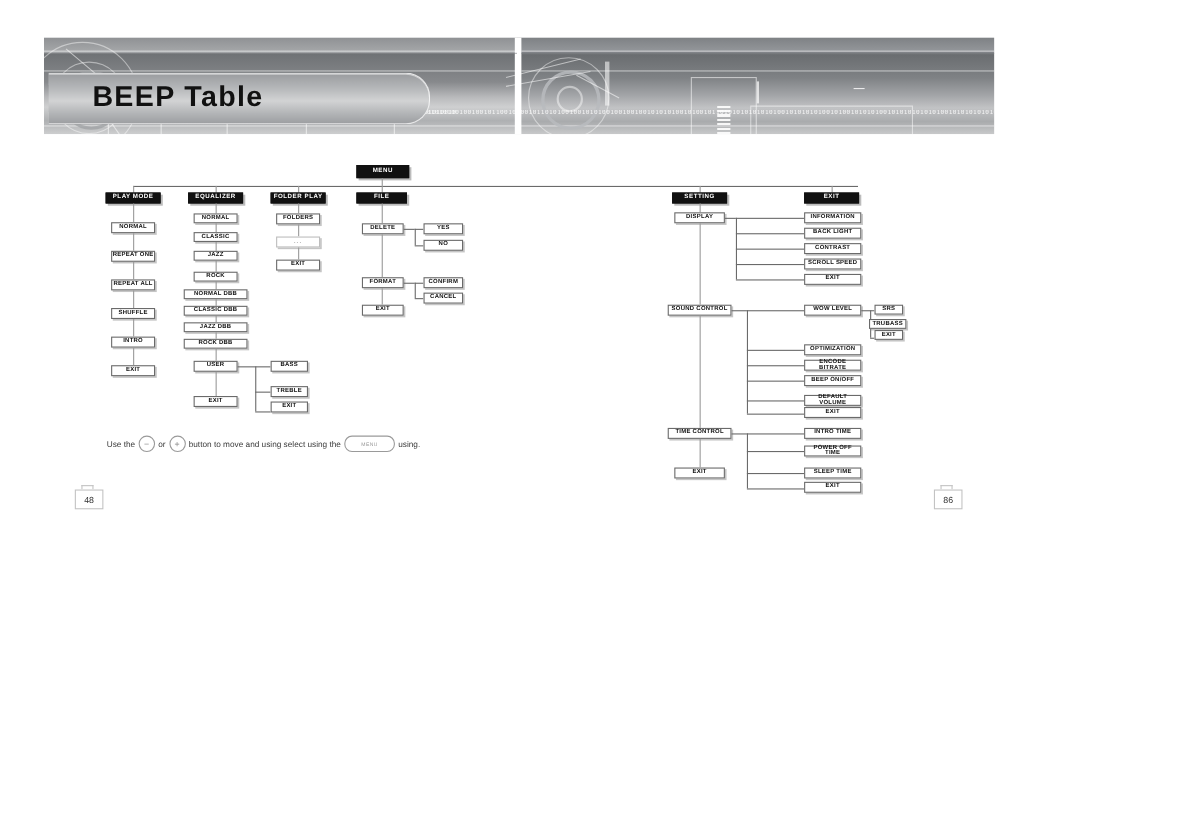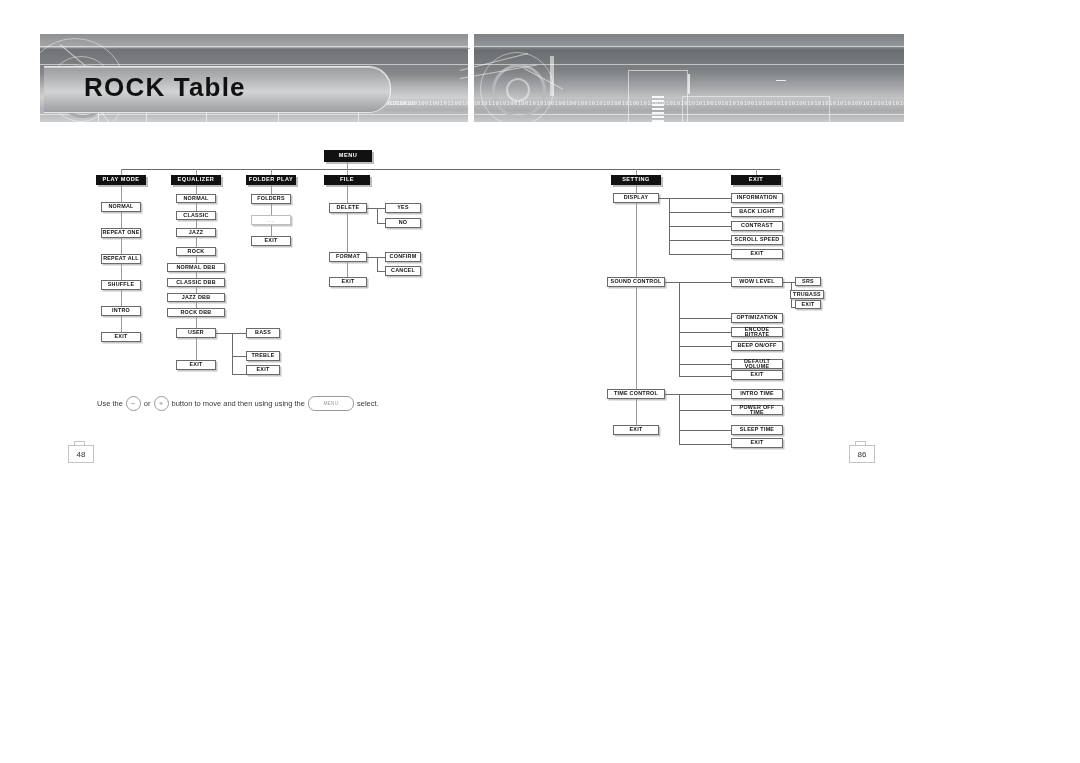--- a/index.html
+++ b/index.html
@@ -113,21 +113,21 @@
   <div class="binary" style="left:596px;top:66px;width:268px;">010110101010101010100101010101001010010101010010101010101010010101010101001010010101010100101010101001010101010</div>
 
   <div style="position:absolute;left:58px;top:72px;width:1px;height:16px;background:rgba(255,255,255,.6);"></div>
   <div style="position:absolute;left:106px;top:72px;width:1px;height:16px;background:rgba(255,255,255,.6);"></div>
   <div style="position:absolute;left:166px;top:72px;width:1px;height:16px;background:rgba(255,255,255,.6);"></div>
   <div style="position:absolute;left:238px;top:72px;width:1px;height:16px;background:rgba(255,255,255,.6);"></div>
   <div style="position:absolute;left:318px;top:72px;width:1px;height:16px;background:rgba(255,255,255,.6);"></div>
 </div>
 
 <div id="title-pill"></div>
-<div id="title-text">ROCK Table</div>
+<div id="title-text">BEEP Table</div>
 
 <div id="diagram">
 
   <div class="box hdr" style="left:324px;top:150px;width:48px;height:12px;">MENU</div>
 
   <div class="vline" style="left:347px;top:162px;height:7px;"></div>
   <div class="hline" style="left:121px;top:169px;width:659px;"></div>
 
   <div class="vline" style="left:121px;top:169px;height:6px;"></div>
   <div class="box hdr" style="left:96px;top:175px;width:50px;height:10px;">PLAY MODE</div>
@@ -263,22 +263,22 @@
 
   <div class="vline" style="left:756px;top:169px;height:6px;"></div>
   <div class="box hdr" style="left:731px;top:175px;width:50px;height:10px;">EXIT</div>
 </div>
 
 <div id="caption">
   <span>Use the</span>
   <span class="cbtn">−</span>
   <span>or</span>
   <span class="cbtn">+</span>
-  <span>button to move and then using using the</span>
+  <span>button to move and using select using the</span>
   <span class="menubtn">MENU</span>
-  <span>select.</span>
+  <span>using.</span>
 </div>
 
 <div class="pagetab" style="left:74px;top:441px;"></div>
 <div class="pagemark" style="left:68px;top:445px;">48</div>
 
 <div class="pagetab" style="left:855px;top:441px;"></div>
 <div class="pagemark" style="left:849px;top:445px;">86</div>
 
 </body></html>

